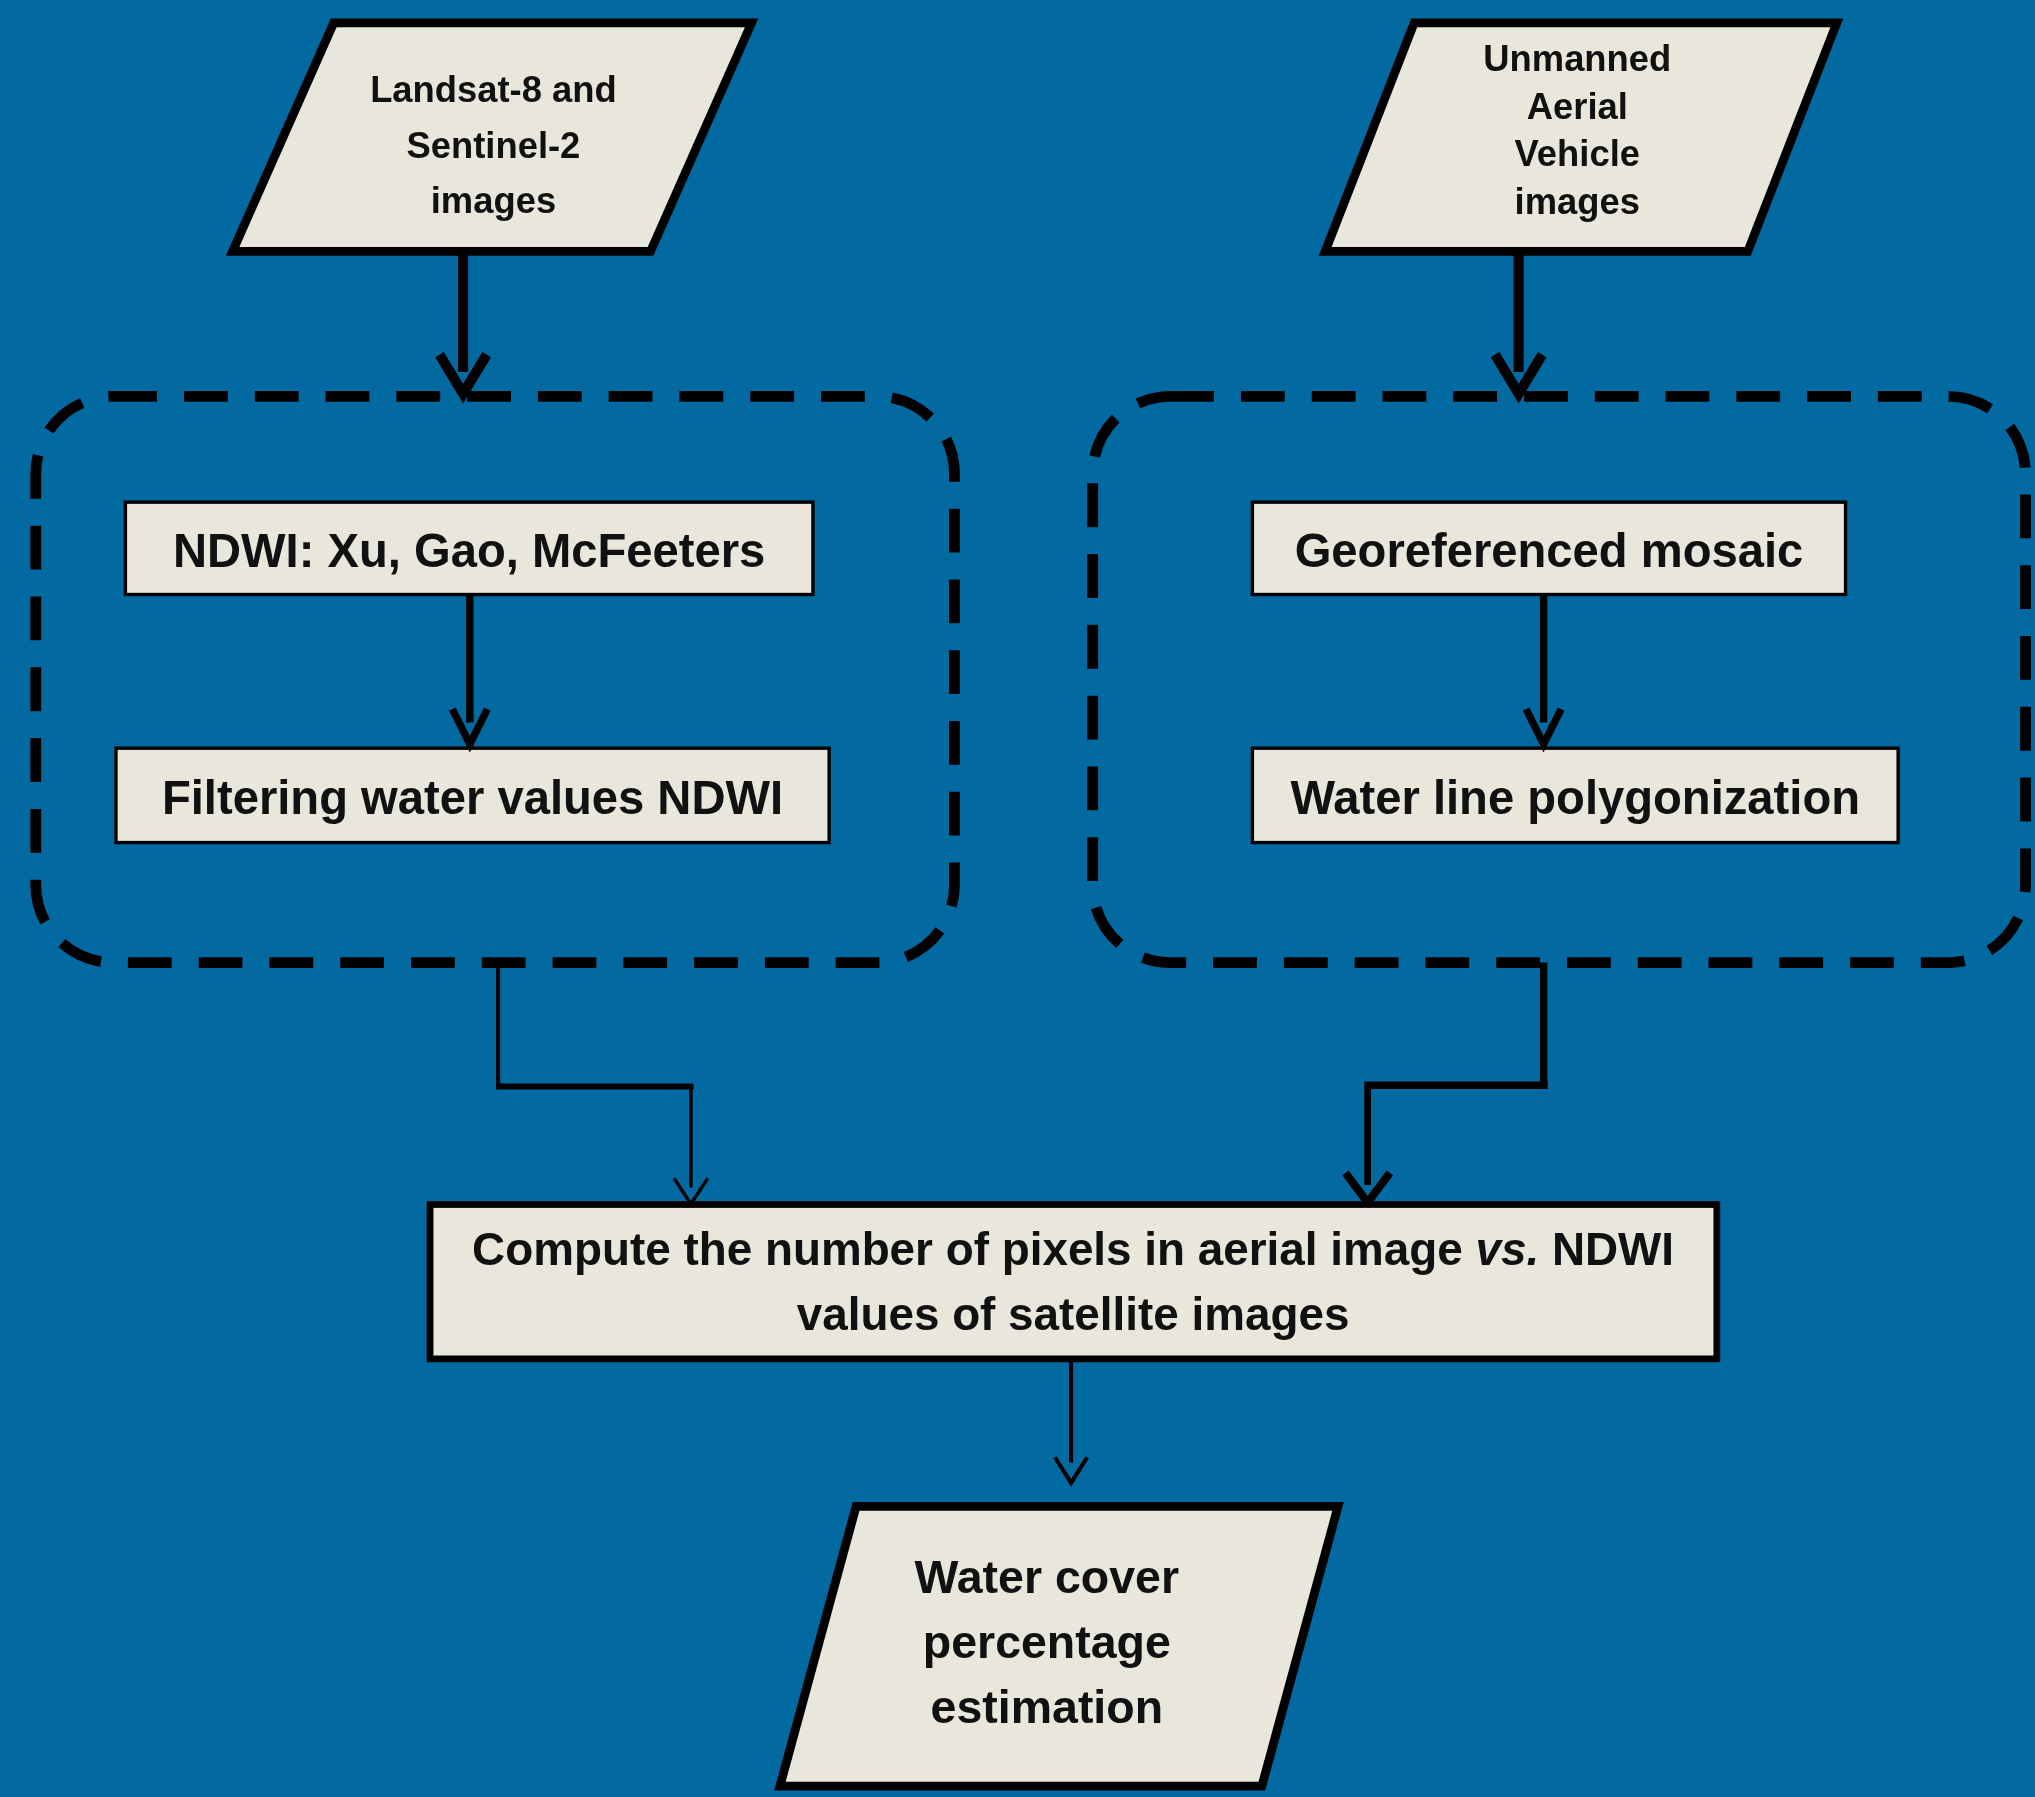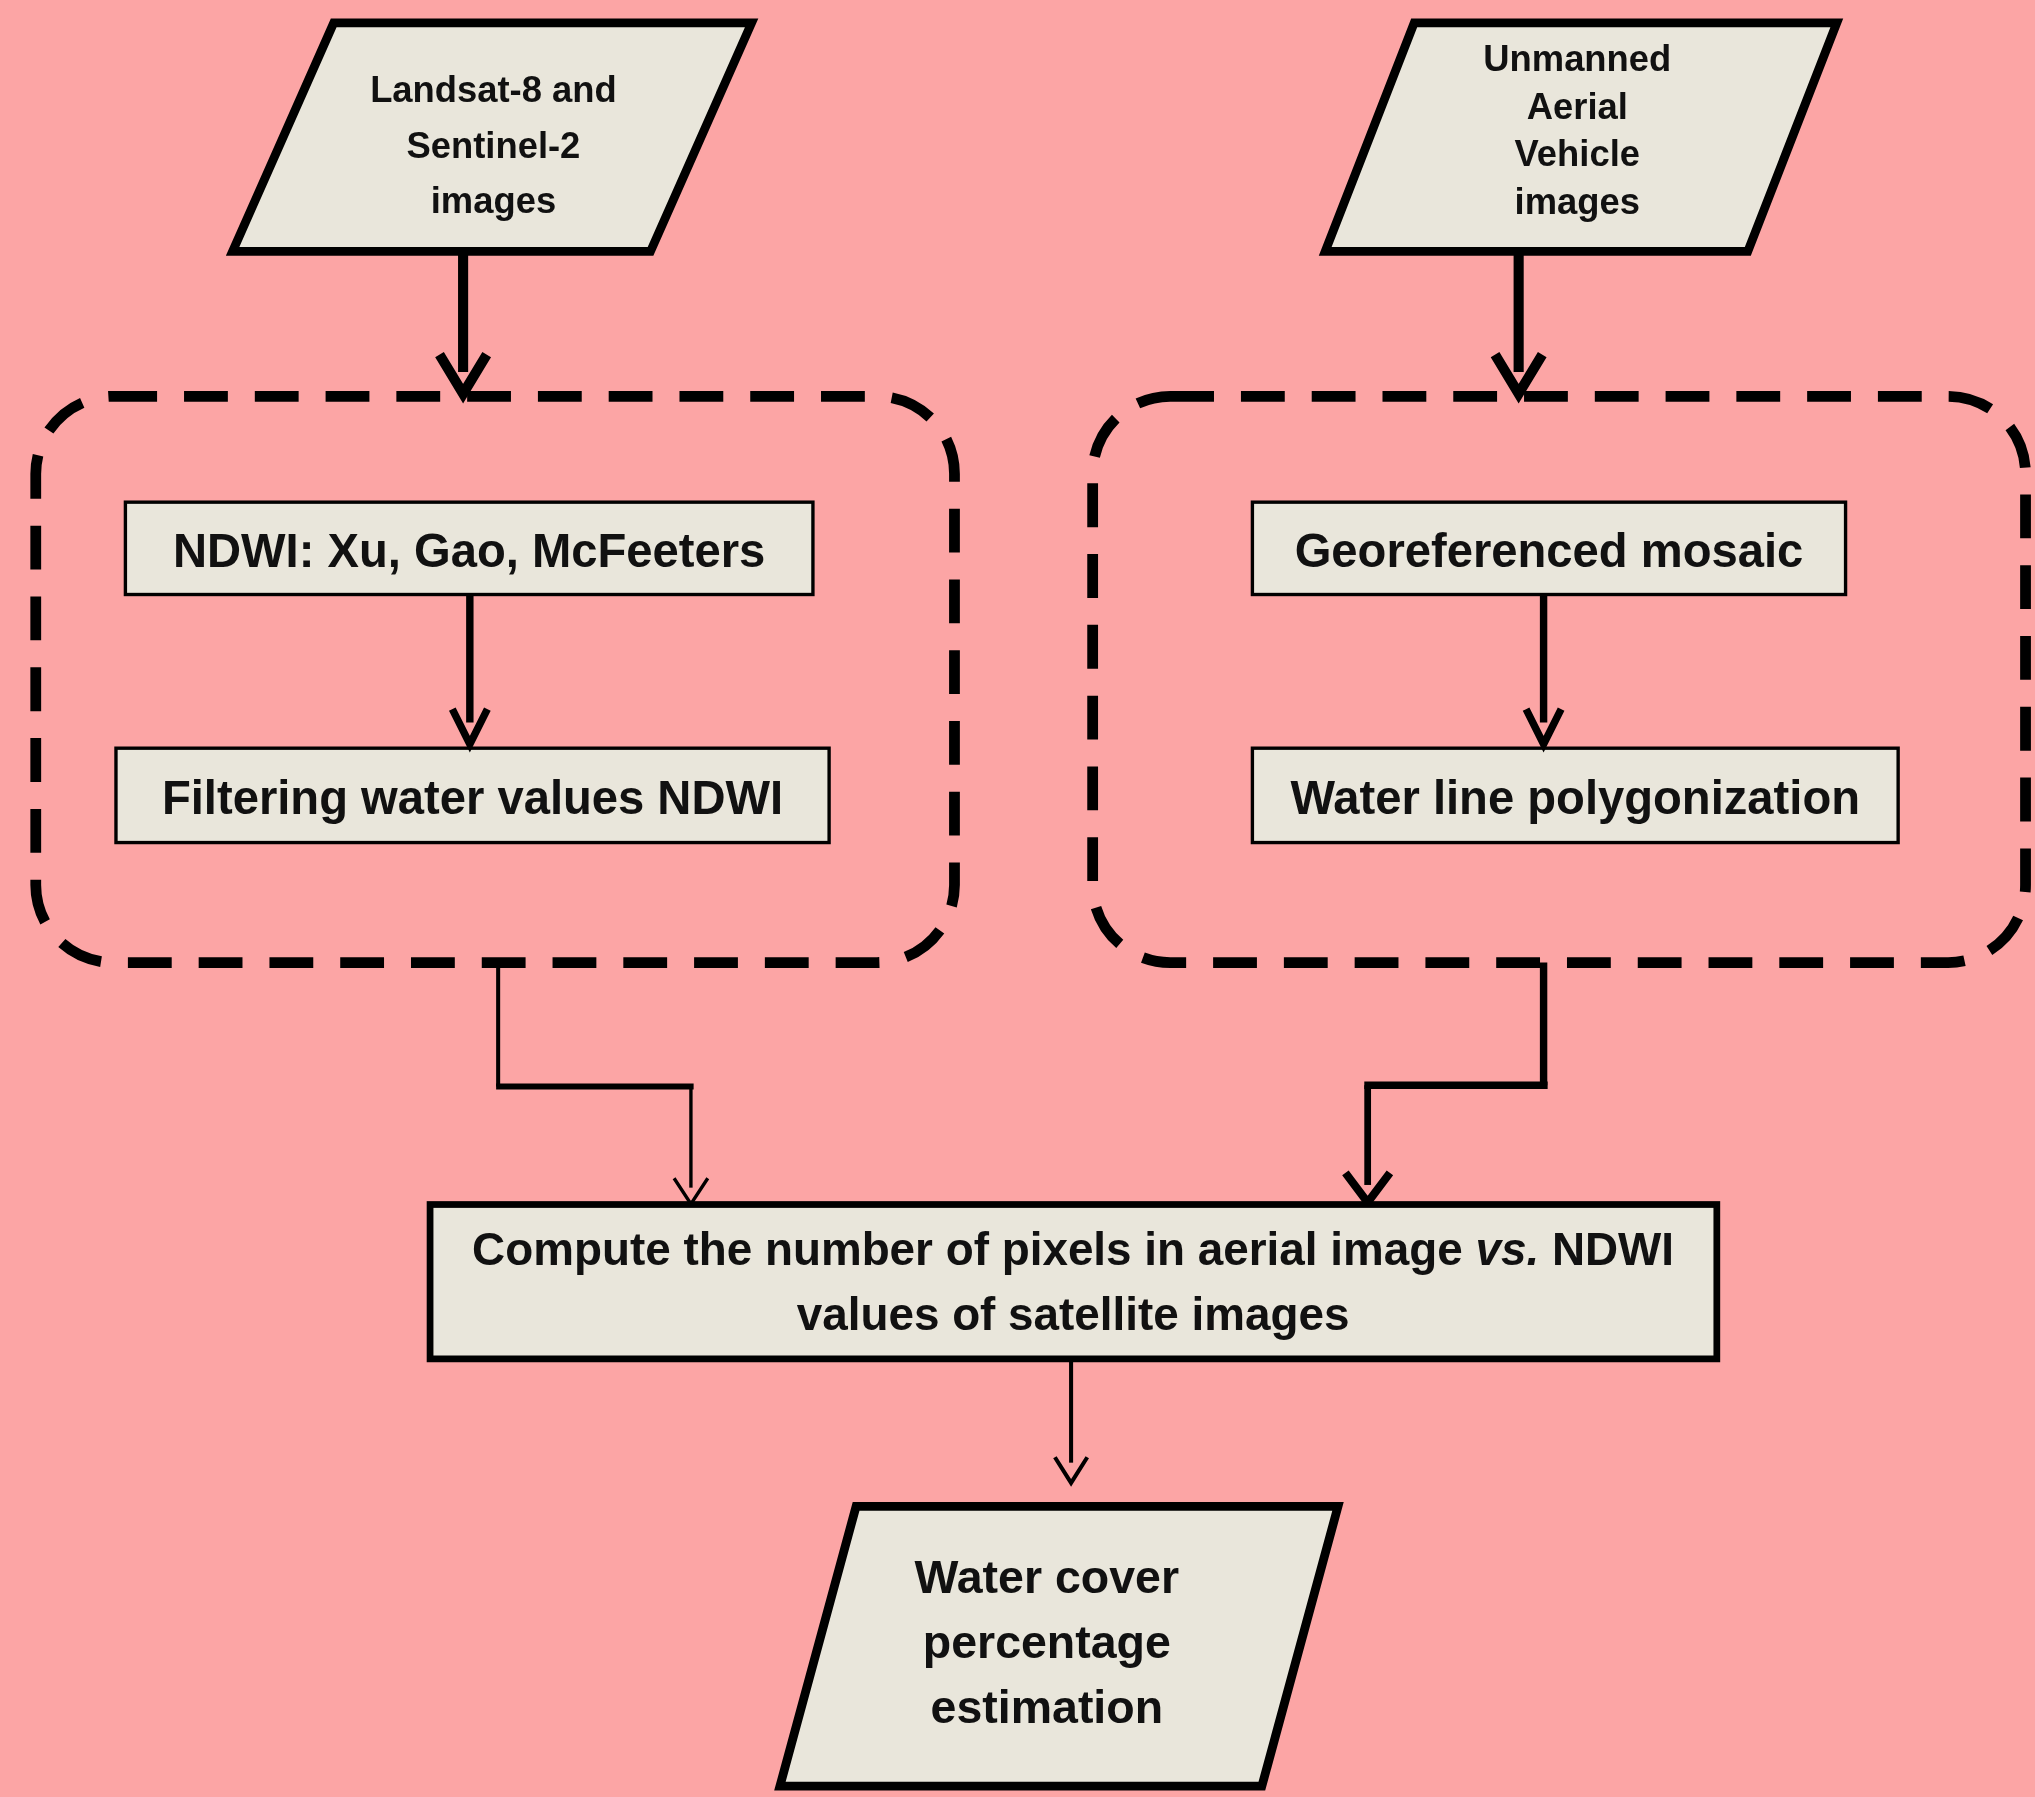--- a/index.html
+++ b/index.html
@@ -1,16 +1,16 @@
 <!DOCTYPE html>
 <html style="font-size:10.8px"><head>
 <meta charset="utf-8">
 <style>
   html, body { margin: 0; padding: 0; background: #ffffff; }
-  #stage { position: relative; width: 2035px; height: 1797px; background: #fca5a5; overflow: hidden; }
+  #stage { position: relative; width: 2035px; height: 1797px; background: #0369a1; overflow: hidden; }
   svg { display: block; width: 100%; height: 100%; }
 
   text {
     font-family: "Liberation Sans", sans-serif;
     font-weight: 700;
     fill: #111111;
     text-anchor: middle;
   }
   .t-para    { font-size: 54px; }
   .t-box     { font-size: 70px; }

